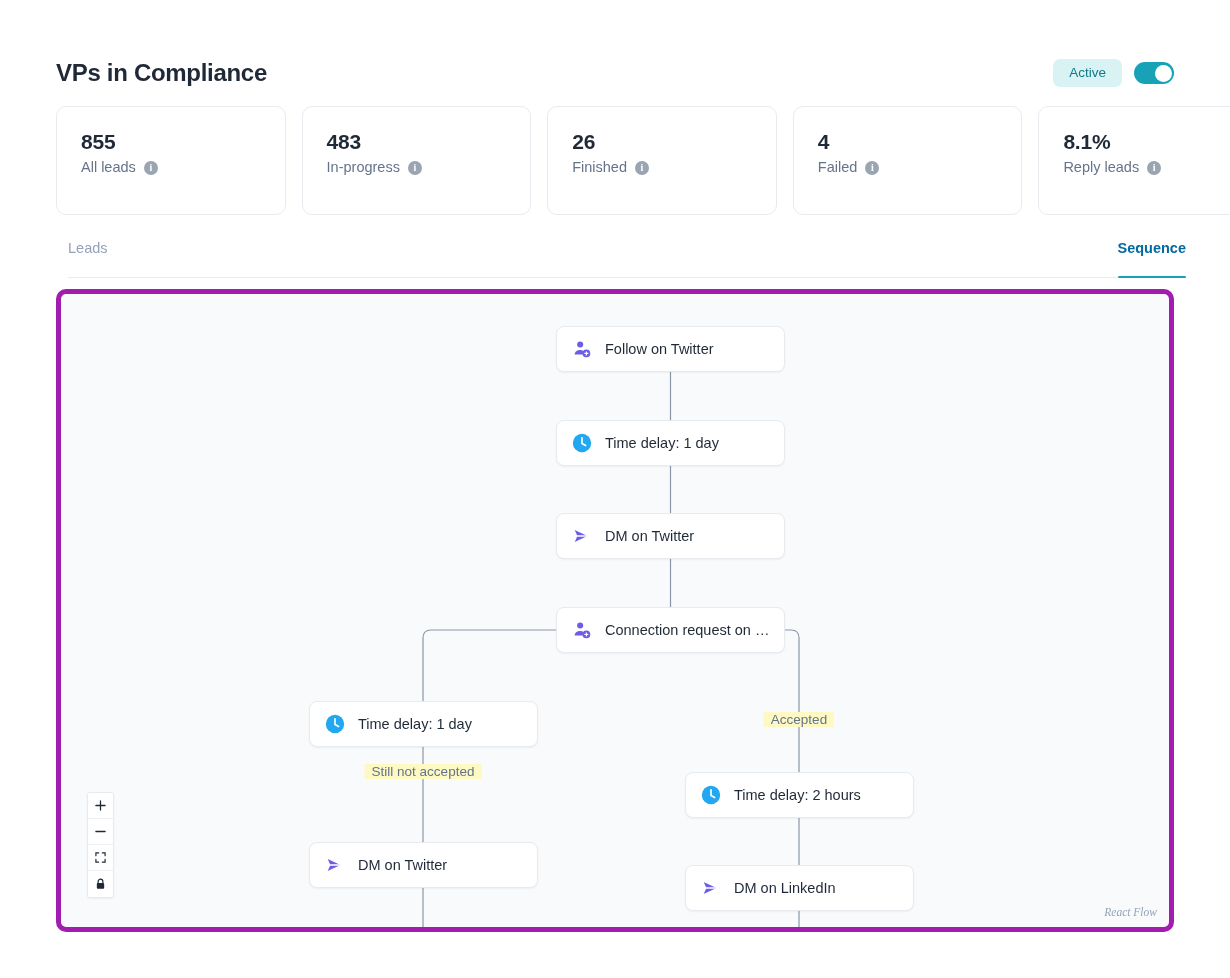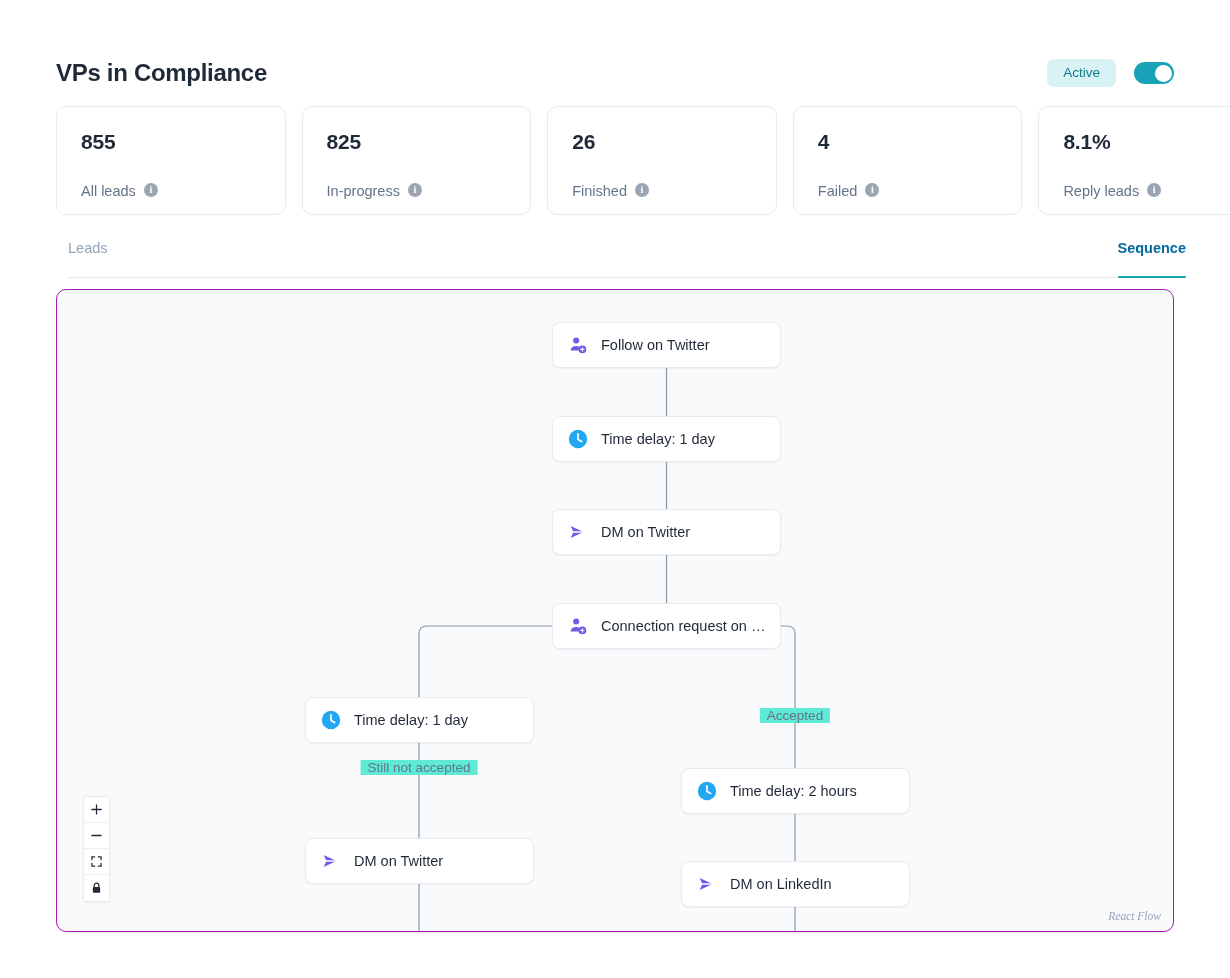--- a/index.html
+++ b/index.html
@@ -34,21 +34,21 @@
   }
   .page-title {
     font-size: 24px;
     font-weight: bold;
     color: #1f2937;
     letter-spacing: -0.3px;
   }
   .header-right {
     display: flex;
     align-items: center;
-    gap: 18px;
+    gap: 12px;
   }
   .status-badge {
     background: #d9f2f4;
     color: #0f7b8a;
     font-size: 13.5px;
     font-weight: normal;
     padding: 7px 16px;
     border-radius: 7px;
     line-height: 1;
   }
@@ -89,23 +89,23 @@
   }
   .stat-value {
     font-size: 21px;
     font-weight: bold;
     color: #1f2937;
     line-height: 1;
     letter-spacing: -0.2px;
   }
   .stat-label-row {
     display: flex;
-    align-items: flex-start;
+    align-items: flex-end;
     gap: 8px;
-    margin-top: 31px;
+    margin-top: 7px;
   }
   .stat-label {
     font-size: 14.5px;
     color: #64748b;
   }
   .info-icon {
     width: 14px;
     height: 14px;
     border-radius: 50%;
     background: #9aa5b1;
@@ -154,21 +154,21 @@
   }
 
   
   .canvas {
     position: absolute;
     left: 56px;
     top: 289px;
     width: 1118px;
     height: 643px;
     background: #f8fafc;
-    border: 1px solid #a21caf;
+    border: 5px solid #a21caf;
     border-radius: 10px;
     overflow: hidden;
   }
   .flow-layer {
     position: absolute;
     inset: 0;
   }
   .edges { position: absolute; inset: 0; }
 
   .node {
@@ -190,21 +190,21 @@
     white-space: nowrap;
     overflow: hidden;
     text-overflow: ellipsis;
   }
   .node-icon { flex: none; width: 22px; height: 22px; display: block; }
 
   .edge-label {
     position: absolute;
     font-size: 13.5px;
     color: #64748b;
-    background: #5eead4;
+    background: #fef9c3;
     padding: 0 7px;
     white-space: nowrap;
     transform: translateX(-50%);
   }
 
   
   .controls {
     position: absolute;
     left: 26px;
     bottom: 29px;
@@ -257,21 +257,21 @@
 
     <div class="stat-card">
       <div class="stat-value">855</div>
       <div class="stat-label-row">
         <span class="stat-label">All leads</span>
         <span class="info-icon">i</span>
       </div>
     </div>
 
     <div class="stat-card">
-      <div class="stat-value">825</div>
+      <div class="stat-value">483</div>
       <div class="stat-label-row">
         <span class="stat-label">In-progress</span>
         <span class="info-icon">i</span>
       </div>
     </div>
 
     <div class="stat-card">
       <div class="stat-value">26</div>
       <div class="stat-label-row">
         <span class="stat-label">Finished</span>

